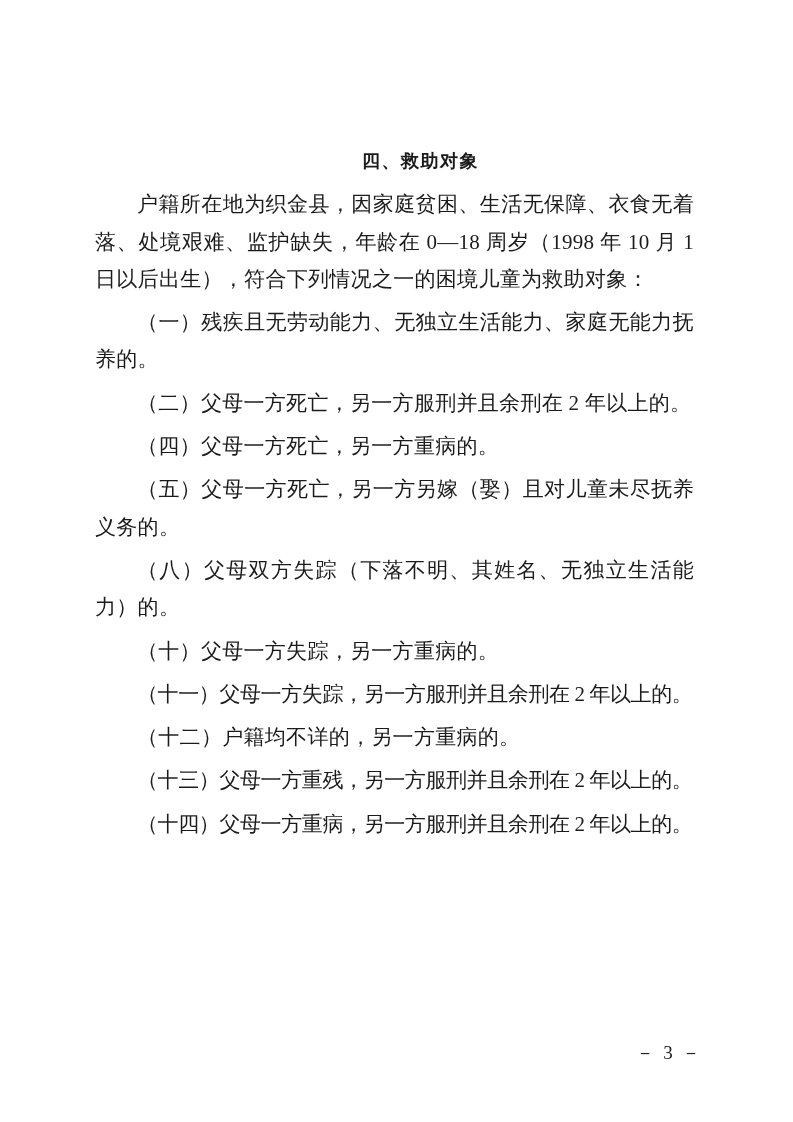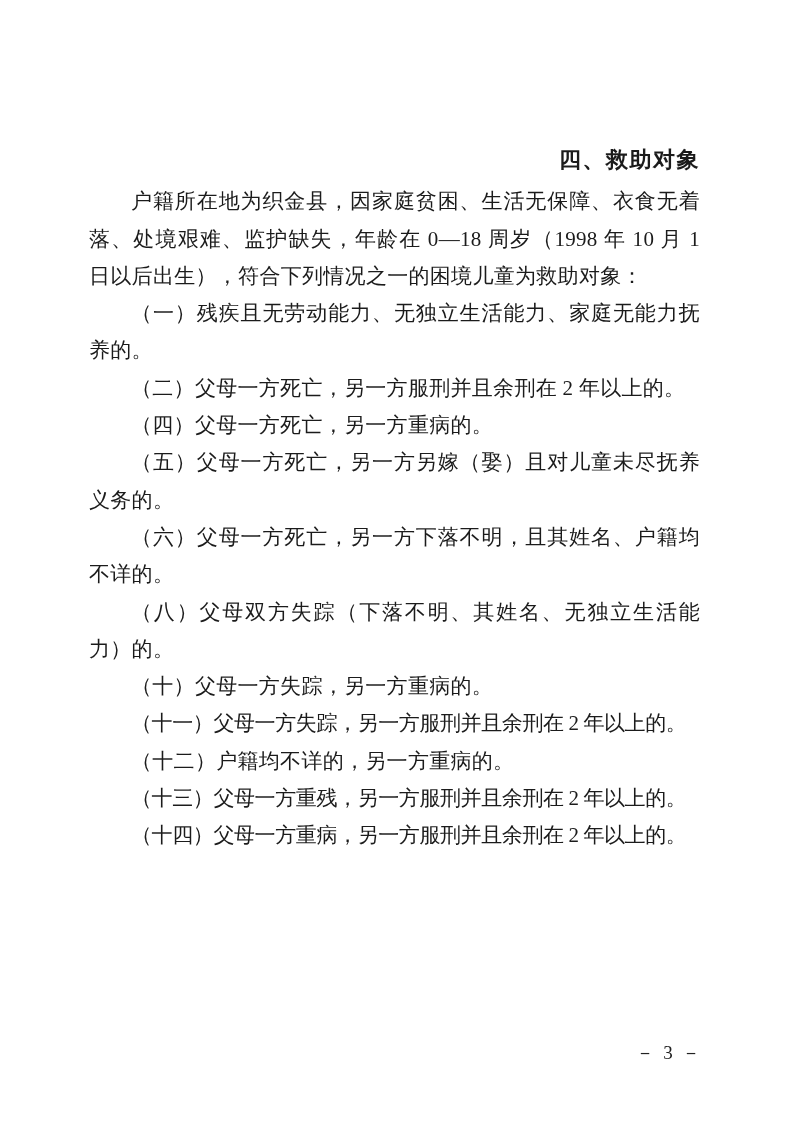--- a/index.html
+++ b/index.html
@@ -20,31 +20,31 @@
     position: absolute;
     left: 89px;
     top: 143px;
     width: 611px;
     font-size: 21px;
     line-height: 37.3px;
     letter-spacing: 0.3px;
     text-align: justify;
   }
   .heading {
-    font-family: Liberation Mono, monospace;
+    font-family: Liberation Serif, serif;
     font-weight: bold;
-    font-size: 22px;
+    font-size: 18px;
     letter-spacing: 1.5px;
     line-height: 37.3px;
     text-indent: 52px;
     margin: 0 0 3px 0;
-    text-align: right;
+    text-align: center;
   }
   .para {
-    margin: 0;
+    margin: 6px;
     text-indent: 2em;
   }
   .para.tight {
     letter-spacing: -0.4px;
   }
   .page-number {
     position: absolute;
     left: 633px;
     top: 1040px;
     width: 72px;
@@ -59,21 +59,20 @@
 <body>
 
 <div class="page">
   <div class="content">
     <h1 class="heading">四、救助对象</h1>
     <p class="para">户籍所在地为织金县，因家庭贫困、生活无保障、衣食无着落、处境艰难、监护缺失，年龄在 0—18 周岁（1998 年 10 月 1 日以后出生），符合下列情况之一的困境儿童为救助对象：</p>
     <p class="para">（一）残疾且无劳动能力、无独立生活能力、家庭无能力抚养的。</p>
     <p class="para">（二）父母一方死亡，另一方服刑并且余刑在 2 年以上的。</p>
     <p class="para">（四）父母一方死亡，另一方重病的。</p>
     <p class="para">（五）父母一方死亡，另一方另嫁（娶）且对儿童未尽抚养义务的。</p>
-    <p class="para">（六）父母一方死亡，另一方下落不明，且其姓名、户籍均不详的。</p>
     <p class="para">（八）父母双方失踪（下落不明、其姓名、无独立生活能力）的。</p>
     <p class="para">（十）父母一方失踪，另一方重病的。</p>
     <p class="para tight">（十一）父母一方失踪，另一方服刑并且余刑在 2 年以上的。</p>
     <p class="para">（十二）户籍均不详的，另一方重病的。</p>
     <p class="para tight">（十三）父母一方重残，另一方服刑并且余刑在 2 年以上的。</p>
     <p class="para tight">（十四）父母一方重病，另一方服刑并且余刑在 2 年以上的。</p>
   </div>
   <div class="page-number">－ 3 －</div>
 </div>
 

